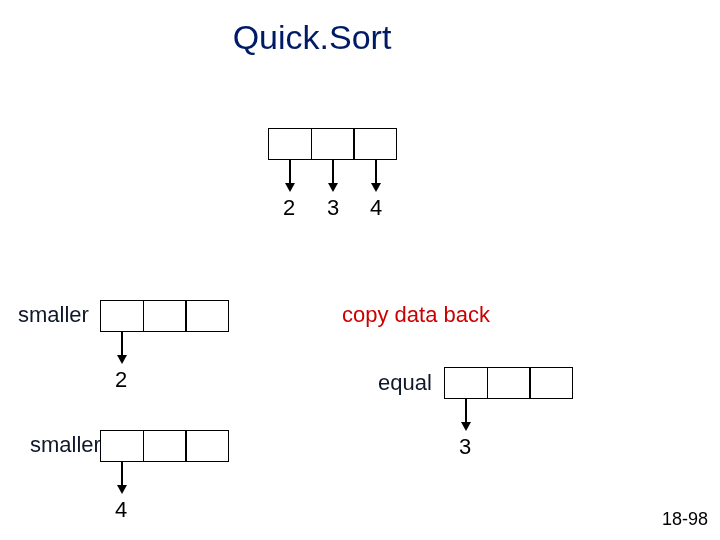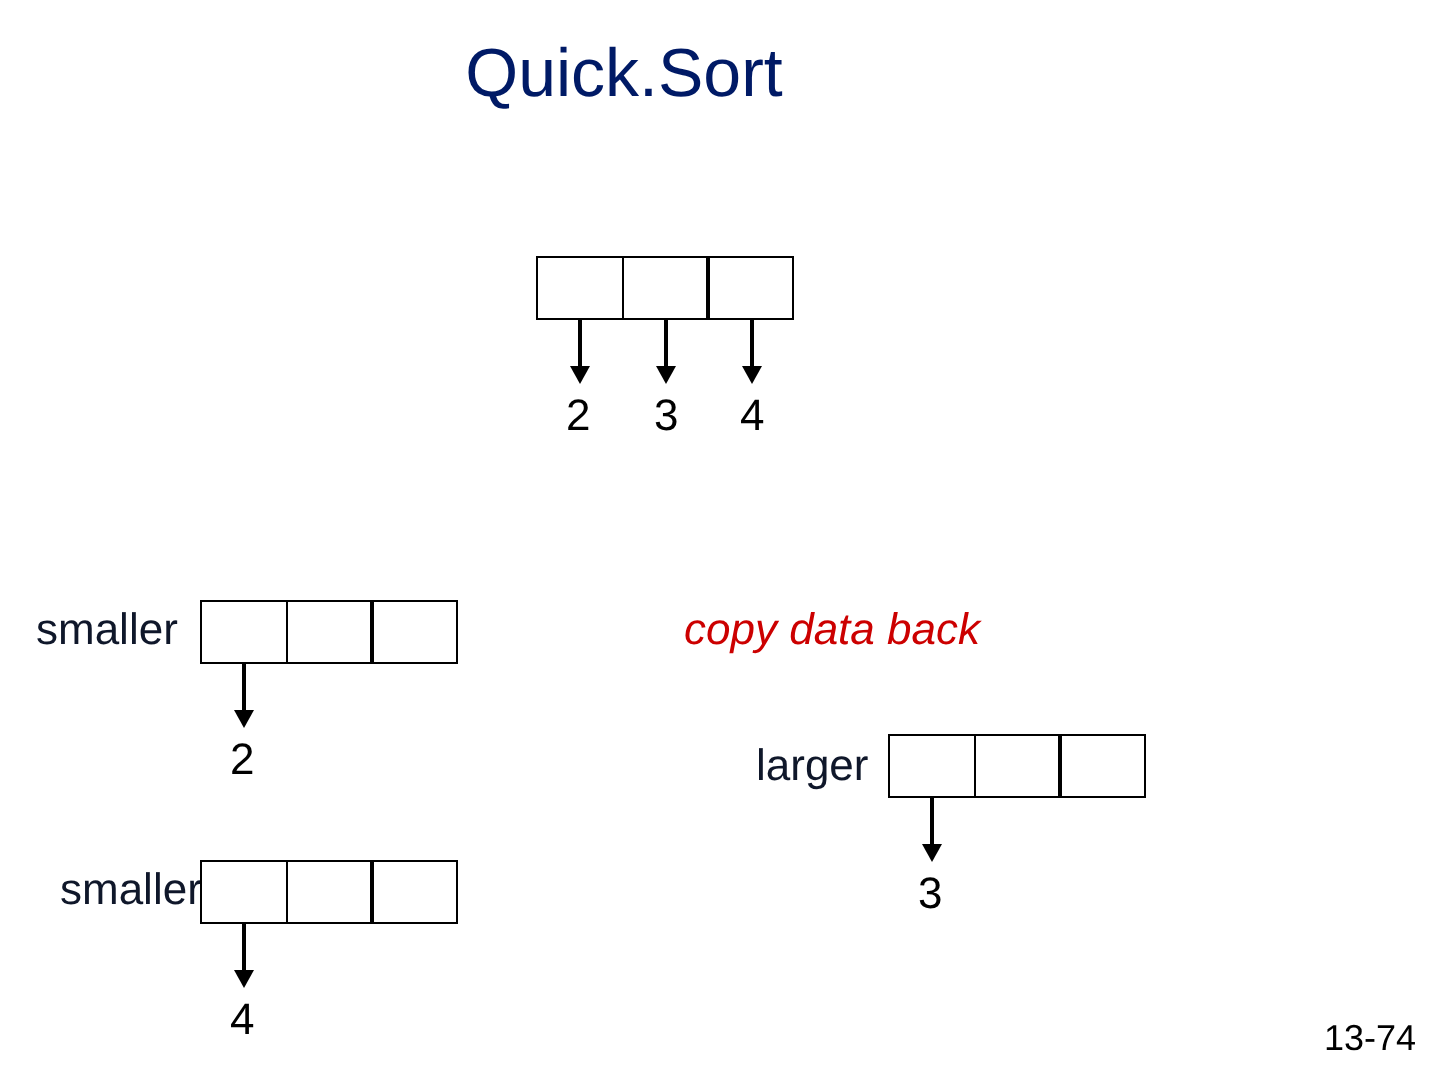--- a/index.html
+++ b/index.html
@@ -114,23 +114,23 @@
   <div class="cell"></div>
   <div class="cell"></div>
   <div class="cell"></div>
 </div>
 <div class="arrow-down" style="left:122px; top:332px; height:30px;">
     <div class="shaft"></div>
     <div class="head"></div>
   </div>
 <div class="num" style="left:115px; top:367px;">2</div>
 
-<div class="red" style="left:342px; top:302px;font-style:italic;">copy data back</div>
+<div class="red" style="left:342px; top:302px;">copy data back</div>
 
-<div class="lbl" style="left:378px; top:370px;">larger</div>
+<div class="lbl" style="left:378px; top:370px;">equal</div>
 <div class="box3" style="left:444px; top:367px;">
   <div class="cell"></div>
   <div class="cell"></div>
   <div class="cell"></div>
 </div>
 <div class="arrow-down" style="left:466px; top:399px; height:30px;">
     <div class="shaft"></div>
     <div class="head"></div>
   </div>
 <div class="num" style="left:459px; top:434px;">3</div>
@@ -140,13 +140,13 @@
   <div class="cell"></div>
   <div class="cell"></div>
   <div class="cell"></div>
 </div>
 <div class="arrow-down" style="left:122px; top:462px; height:30px;">
     <div class="shaft"></div>
     <div class="head"></div>
   </div>
 <div class="num" style="left:115px; top:497px;">4</div>
 
-<div class="pagenum">13-74</div>
+<div class="pagenum">18-98</div>
 
 </body></html>

